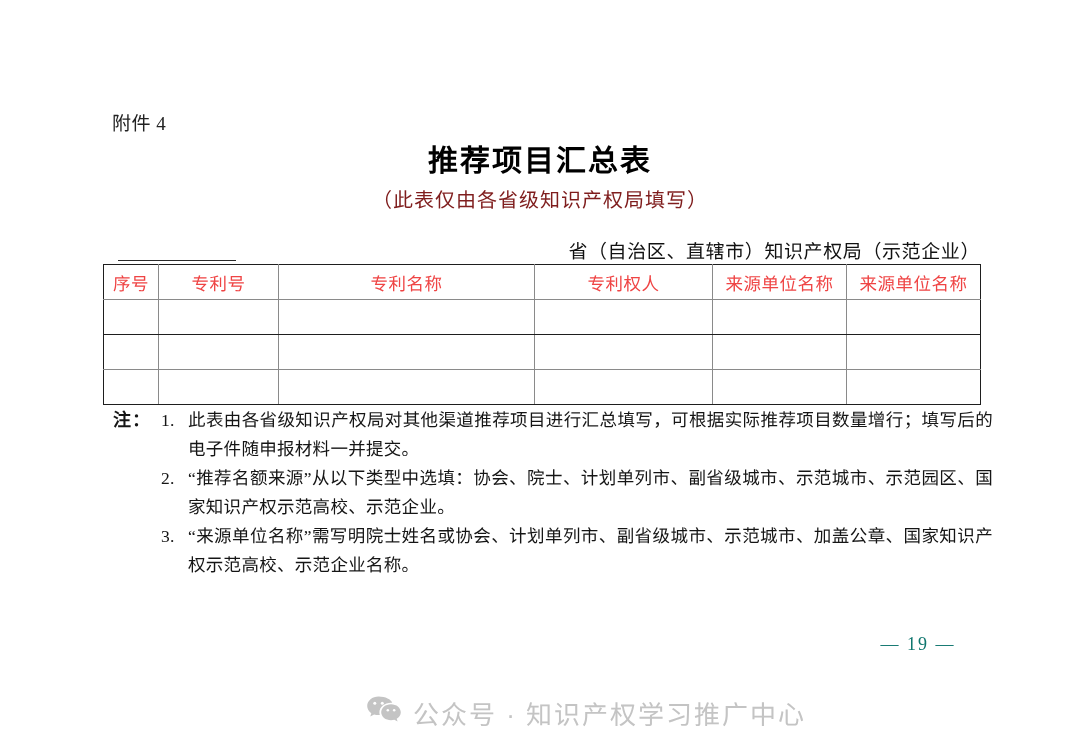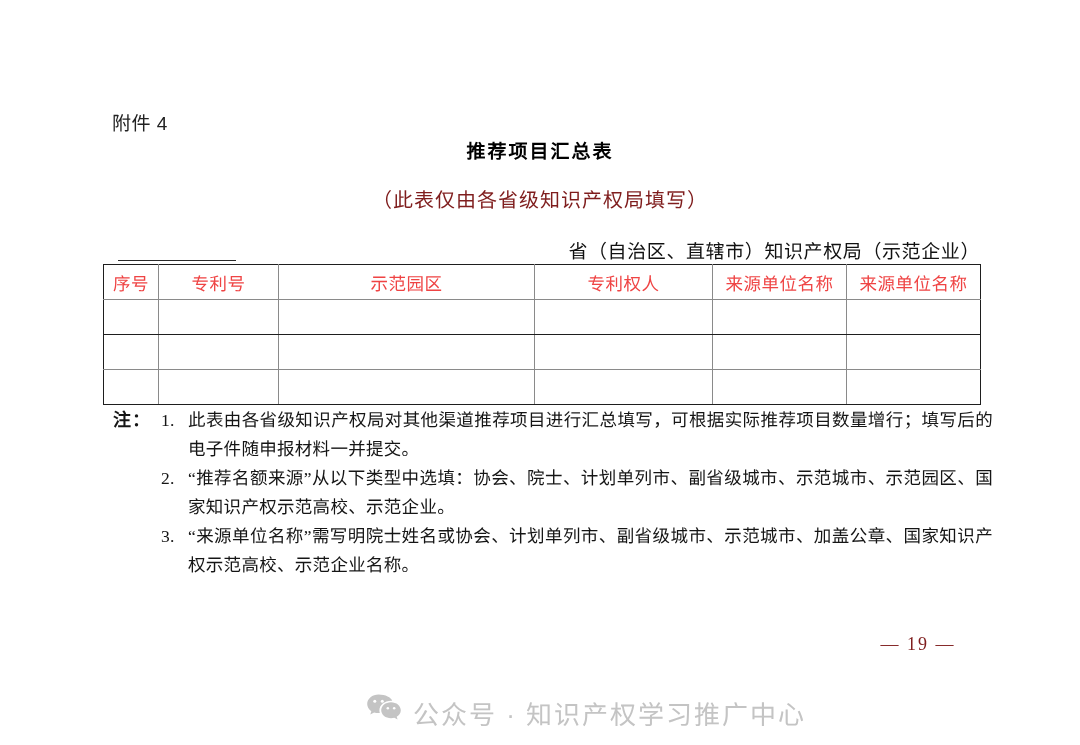--- a/index.html
+++ b/index.html
@@ -22,37 +22,37 @@
     position: absolute;
     inset: 0;
     background: #ffffff;
   }
 
   
   .attachment-label {
     position: absolute;
     left: 112px;
     top: 108px;
-    font-family: Liberation Sans, sans-serif;
+    font-family: Liberation Serif, serif;
     font-size: 19px;
     font-weight: 500;
     letter-spacing: 0.5px;
     color: #222;
     white-space: nowrap;
   }
 
   
   .doc-title {
     position: absolute;
     left: 0;
     right: 0;
     top: 136px;
     text-align: center;
     font-family: "Liberation Serif", "DejaVu Serif", serif;
-    font-size: 19px;
+    font-size: 30px;
     font-weight: bold;
     letter-spacing: 2px;
     color: #000;
   }
   .doc-subtitle {
     position: absolute;
     left: 0;
     right: 0;
     top: 184px;
     text-align: center;
@@ -174,34 +174,34 @@
   }
 
   
   .page-number {
     position: absolute;
     left: 0;
     right: 0;
     top: 634px;
     text-align: center;
     font-size: 18px;
-    color: #7f1d1d;
+    color: #0f766e;
     letter-spacing: 2px;
     padding-right: 4px;
   }
   .page-number-inner { margin-left: 760px; }
 
   
   .watermark {
     position: absolute;
     left: 0;
     right: 0;
     bottom: 14px;
     display: flex;
-    align-items: flex-start;
+    align-items: flex-end;
     justify-content: center;
     gap: 12px;
     color: #c4c4c4;
     font-family: "Liberation Sans", "DejaVu Sans", sans-serif;
     font-size: 26px;
     letter-spacing: 2px;
     padding-left: 93px;
   }
   .wechat-icon { display: block; }
 </style>
@@ -227,21 +227,21 @@
       <col class="col-patno">
       <col class="col-name">
       <col class="col-owner">
       <col class="col-source">
       <col class="col-unit">
     </colgroup>
     <thead>
       <tr>
         <th>序号</th>
         <th>专利号</th>
-        <th>示范园区</th>
+        <th>专利名称</th>
         <th>专利权人</th>
         <th>来源单位名称</th>
         <th>来源单位名称</th>
       </tr>
     </thead>
     <tbody>
       <tr>
         <td></td>
         <td></td>
         <td></td>

